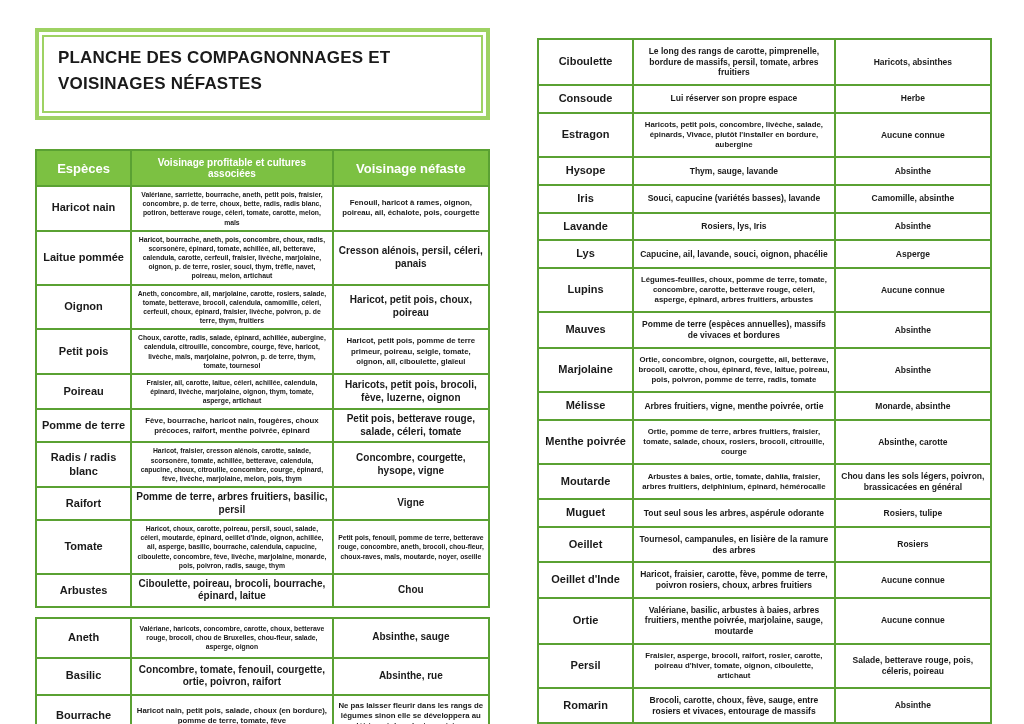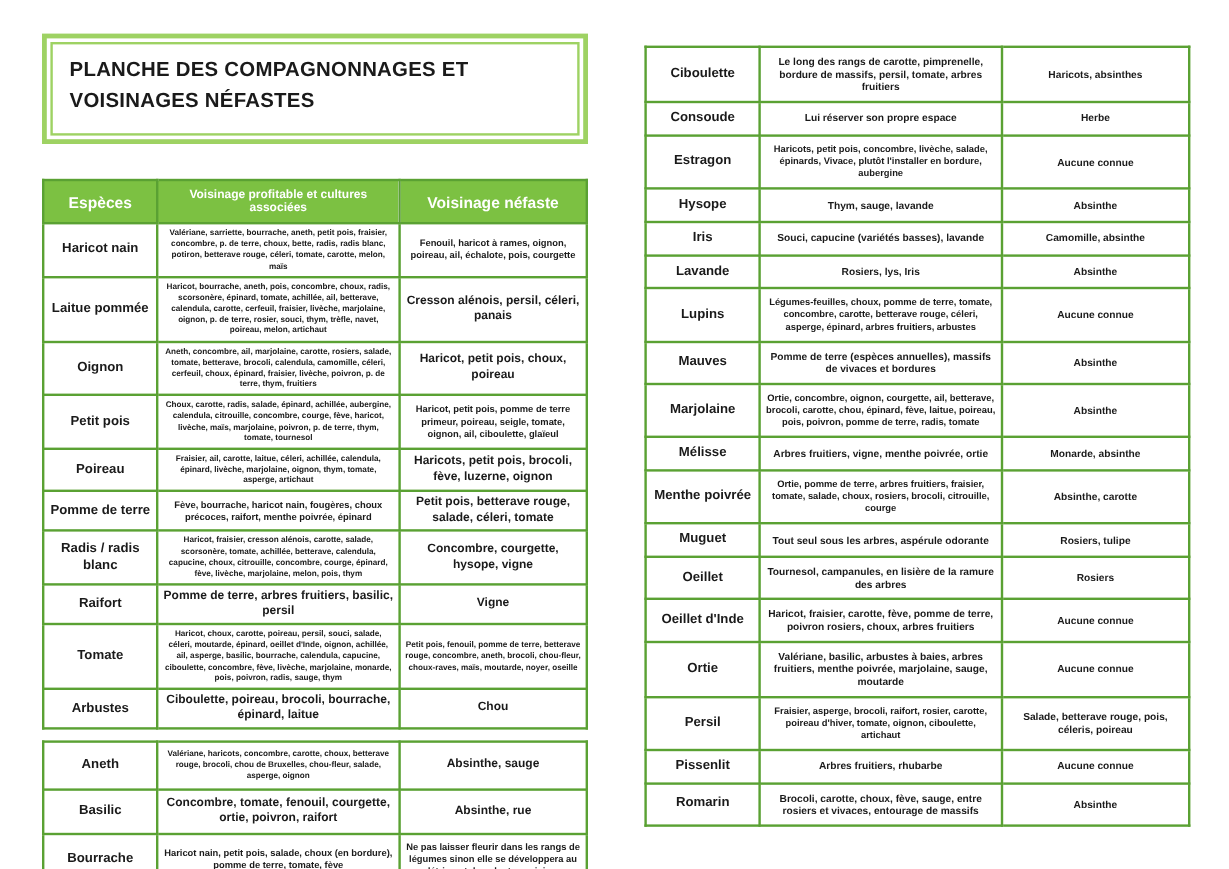--- a/index.html
+++ b/index.html
@@ -214,20 +214,25 @@
           <td class="species">Iris</td>
           <td class="fs-sm">Souci, capucine (variétés basses), lavande</td>
           <td class="fs-sm">Camomille, absinthe</td>
         </tr>
         <tr>
           <td class="species">Lavande</td>
           <td class="fs-sm">Rosiers, lys, Iris</td>
           <td class="fs-sm">Absinthe</td>
         </tr>
         <tr>
+          <td class="species">Lys</td>
+          <td class="fs-sm">Capucine, ail, lavande, souci, oignon, phacélie</td>
+          <td class="fs-sm">Asperge</td>
+        </tr>
+        <tr>
           <td class="species">Lupins</td>
           <td class="fs-xs">Légumes-feuilles, choux, pomme de terre, tomate, concombre, carotte, betterave rouge, céleri, asperge, épinard, arbres fruitiers, arbustes</td>
           <td class="fs-sm">Aucune connue</td>
         </tr>
         <tr>
           <td class="species">Mauves</td>
           <td class="fs-sm">Pomme de terre (espèces annuelles), massifs de vivaces et bordures</td>
           <td class="fs-sm">Absinthe</td>
         </tr>
         <tr>
@@ -239,20 +244,25 @@
           <td class="species">Mélisse</td>
           <td class="fs-sm">Arbres fruitiers, vigne, menthe poivrée, ortie</td>
           <td class="fs-sm">Monarde, absinthe</td>
         </tr>
         <tr>
           <td class="species">Menthe poivrée</td>
           <td class="fs-xs">Ortie, pomme de terre, arbres fruitiers, fraisier, tomate, salade, choux, rosiers, brocoli, citrouille, courge</td>
           <td class="fs-sm">Absinthe, carotte</td>
         </tr>
         <tr>
+          <td class="species">Moutarde</td>
+          <td class="fs-xs">Arbustes à baies, ortie, tomate, dahlia, fraisier, arbres fruitiers, delphinium, épinard, hémérocalle</td>
+          <td class="fs-sm">Chou dans les sols légers, poivron, brassicacées en général</td>
+        </tr>
+        <tr>
           <td class="species">Muguet</td>
           <td class="fs-sm">Tout seul sous les arbres, aspérule odorante</td>
           <td class="fs-sm">Rosiers, tulipe</td>
         </tr>
         <tr>
           <td class="species">Oeillet</td>
           <td class="fs-sm">Tournesol, campanules, en lisière de la ramure des arbres</td>
           <td class="fs-sm">Rosiers</td>
         </tr>
         <tr>
@@ -264,24 +274,19 @@
           <td class="species">Ortie</td>
           <td class="fs-sm">Valériane, basilic, arbustes à baies, arbres fruitiers, menthe poivrée, marjolaine, sauge, moutarde</td>
           <td class="fs-sm">Aucune connue</td>
         </tr>
         <tr>
           <td class="species">Persil</td>
           <td class="fs-xs">Fraisier, asperge, brocoli, raifort, rosier, carotte, poireau d'hiver, tomate, oignon, ciboulette, artichaut</td>
           <td class="fs-sm">Salade, betterave rouge, pois, céleris, poireau</td>
         </tr>
         <tr>
-          <td class="species">Pissenlit</td>
-          <td class="fs-sm">Arbres fruitiers, rhubarbe</td>
-          <td class="fs-sm">Aucune connue</td>
-        </tr>
-        <tr>
           <td class="species">Romarin</td>
           <td class="fs-sm">Brocoli, carotte, choux, fève, sauge, entre rosiers et vivaces, entourage de massifs</td>
           <td class="fs-sm">Absinthe</td>
         </tr>
       </tbody>
   </table>
 </div>
 
 </body></html>

